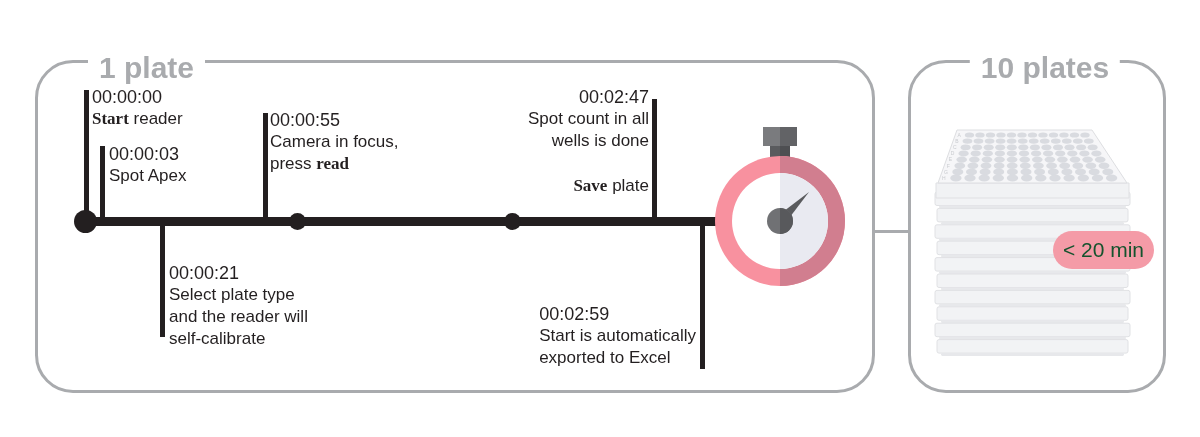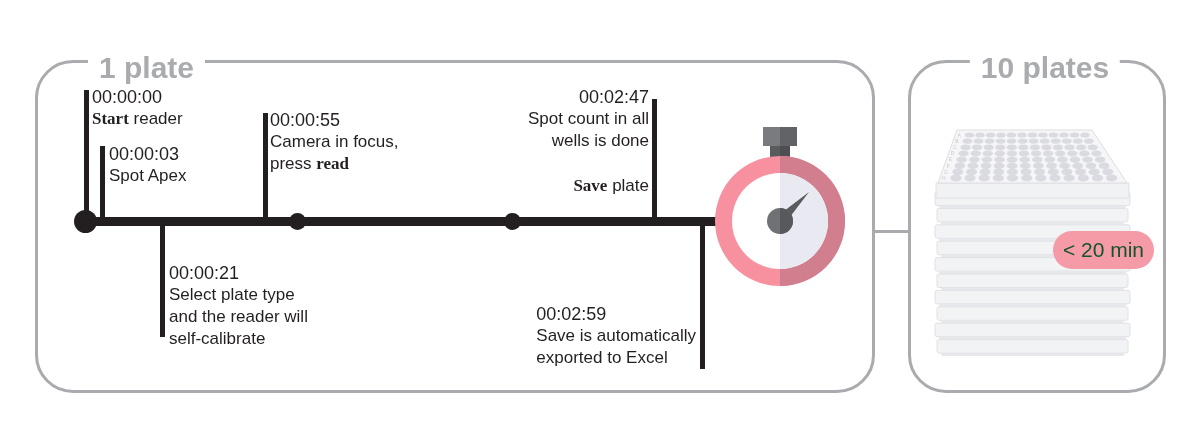--- a/index.html
+++ b/index.html
@@ -98,21 +98,21 @@
   <div class="event ev-4">
     <div class="time">00:02:47</div>
     <div>Spot count in all</div>
     <div>wells is done</div>
     <div class="spacer"></div>
     <div><b>Save</b><span> plate</span></div>
   </div>
 
   <div class="event ev-5">
     <div class="time">00:02:59</div>
-    <div>Save is automatically</div>
+    <div>Start is automatically</div>
     <div>exported to Excel</div>
   </div>
 
   <svg class="stopwatch" width="136" height="164" viewBox="0 0 136 164">
     <rect x="51" y="3" width="34" height="19" fill="#7A7B7E"></rect>
     <rect x="68" y="3" width="17" height="19" fill="#626366"></rect>
     <rect x="58" y="22" width="20" height="12" fill="#5A5B5E"></rect>
     <rect x="68" y="22" width="10" height="12" fill="#4E4F52"></rect>
     <circle cx="68" cy="97" r="65" fill="#F8919F"></circle>
     <path d="M68 32 A65 65 0 0 1 68 162 Z" fill="#D17E8F"></path>

